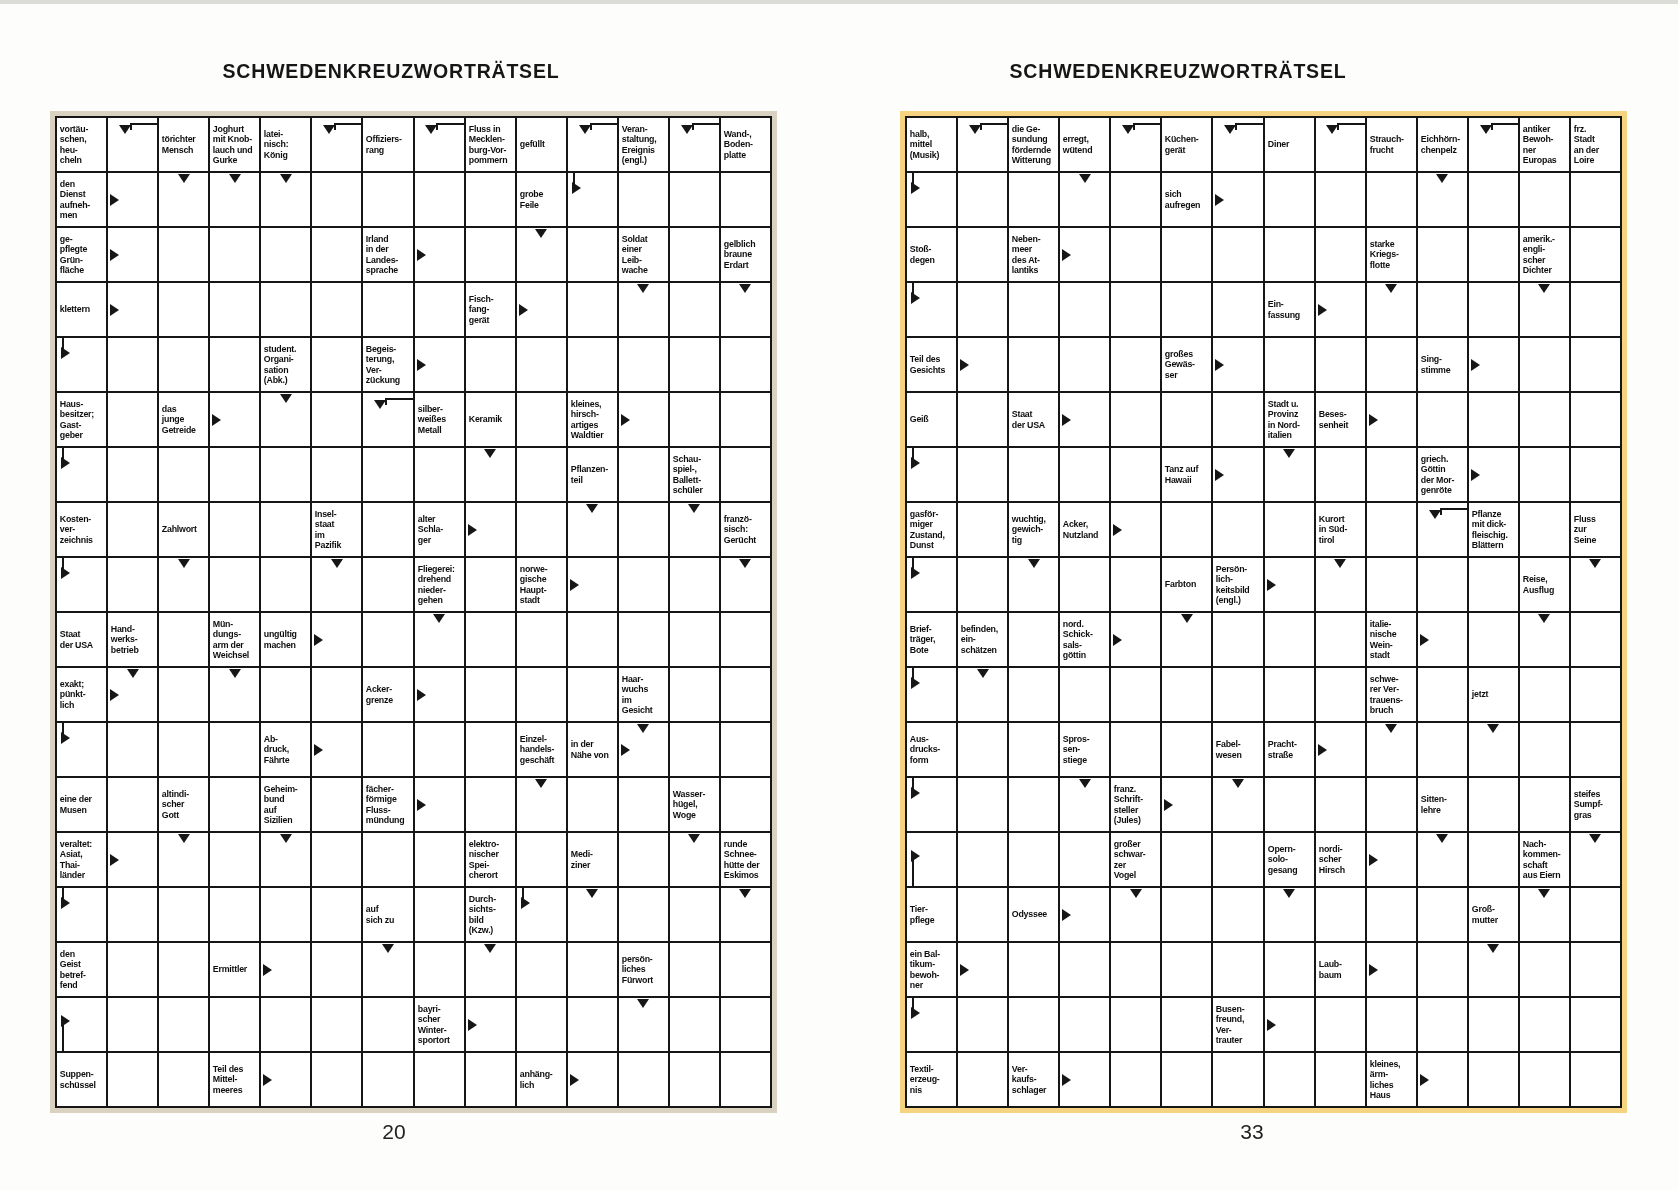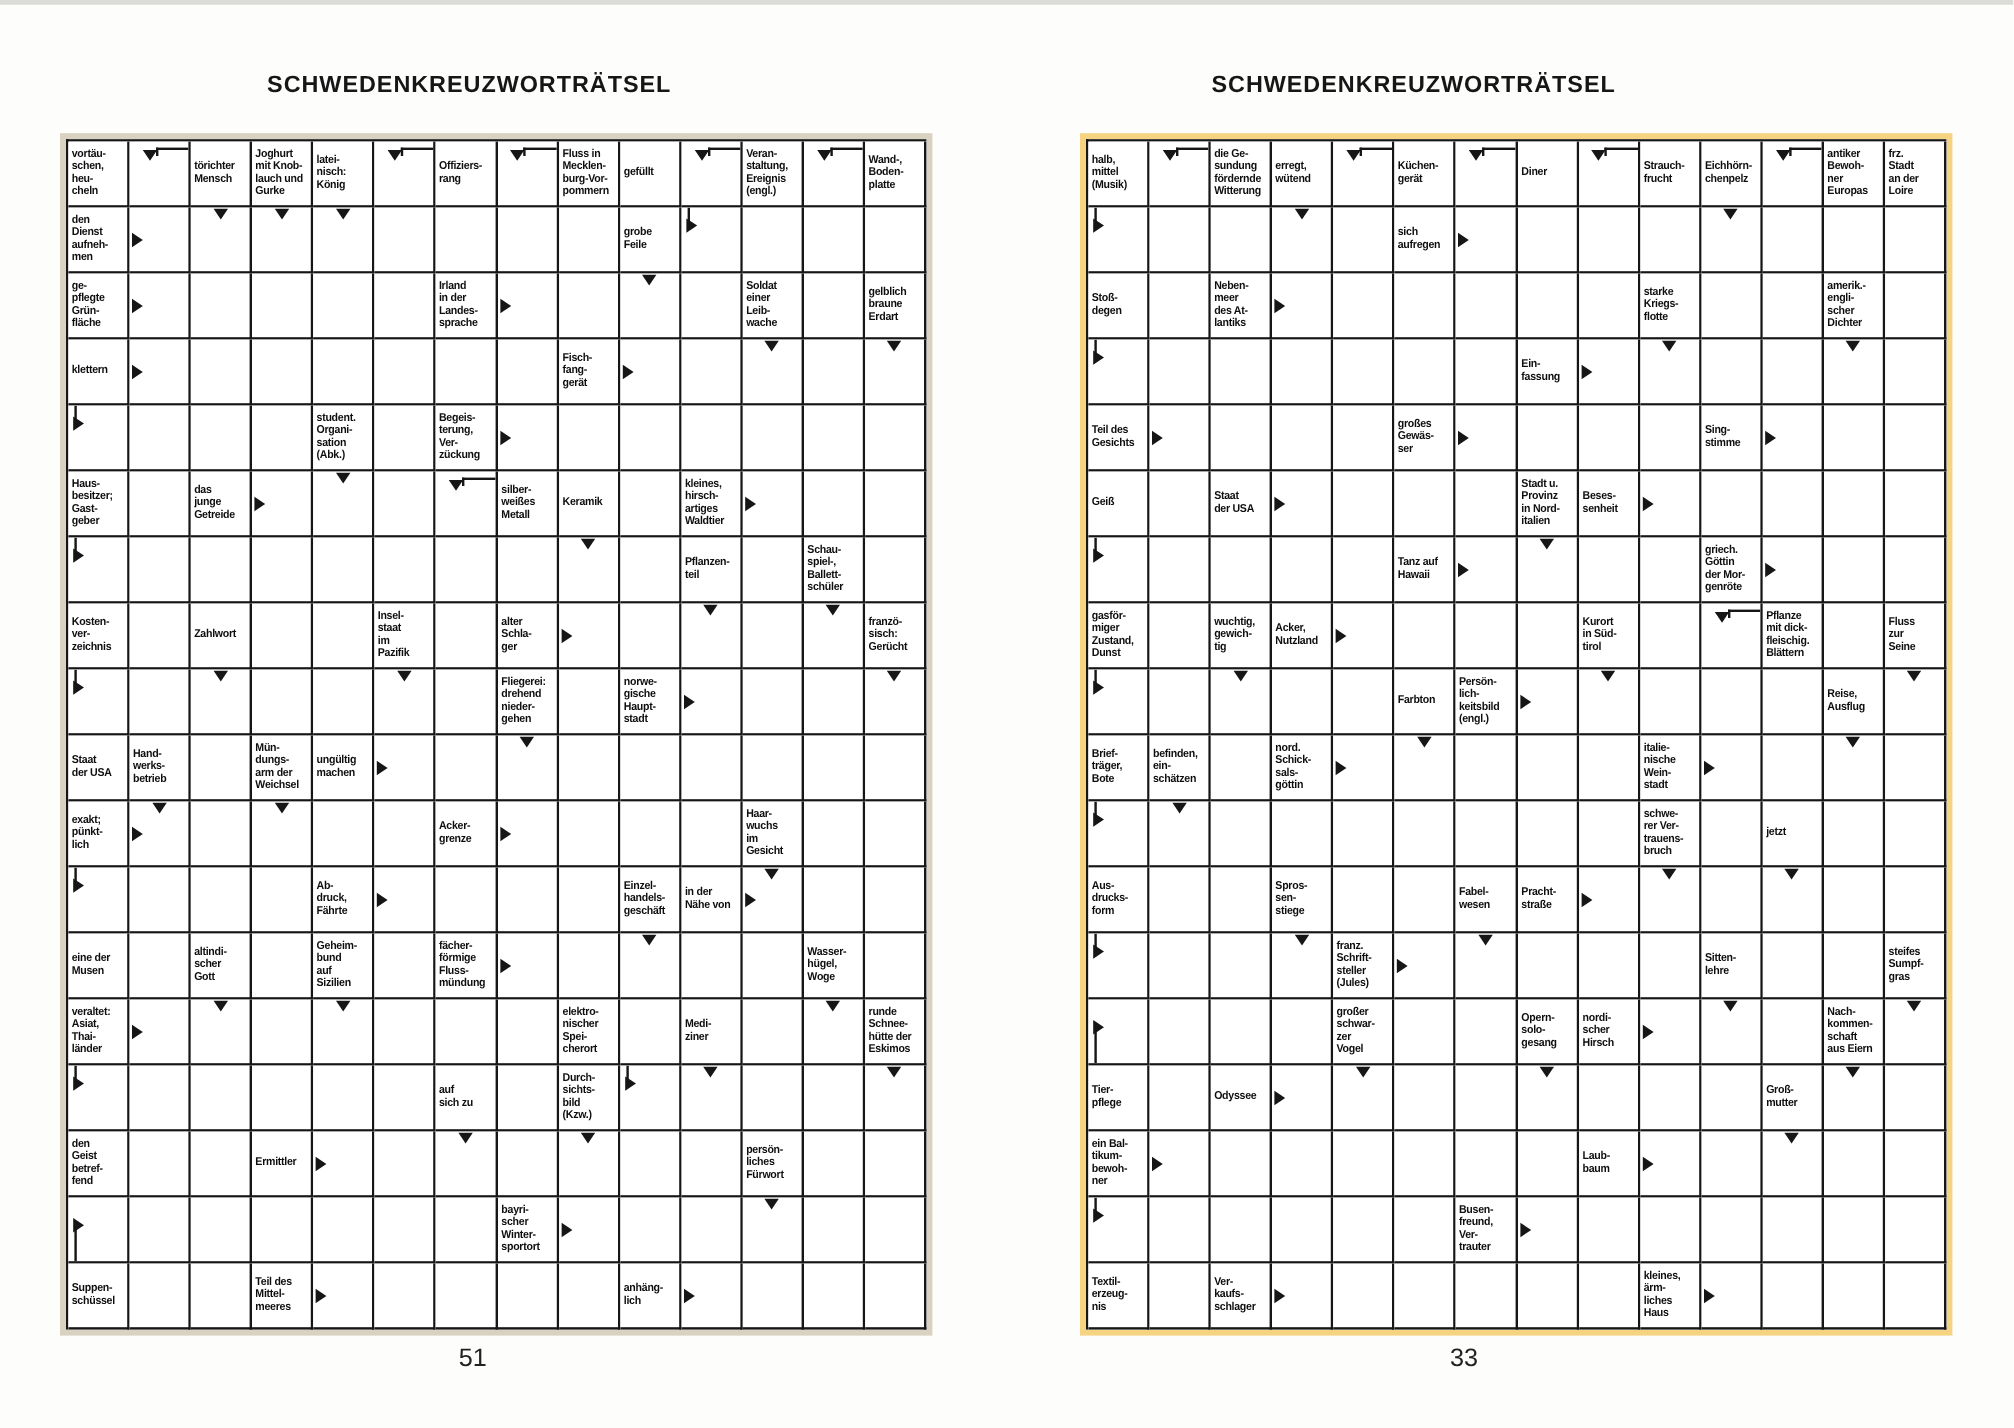--- a/index.html
+++ b/index.html
@@ -1540,15 +1540,15 @@
           <span class="ar ar-r">
             <i class="tri-r" style="position: absolute;"></i>
           </span>
         </div>
         <div class="cell"></div>
         <div class="cell"></div>
         <div class="cell"></div>
       </div>
   </div>
 
-  <div class="pagenum" style="left:394px">51</div>
-  <div class="pagenum" style="left:1220px">33</div>
+  <div class="pagenum" style="left:394px">20</div>
+  <div class="pagenum" style="left:1252px">33</div>
 </div>
 
 </body></html>

